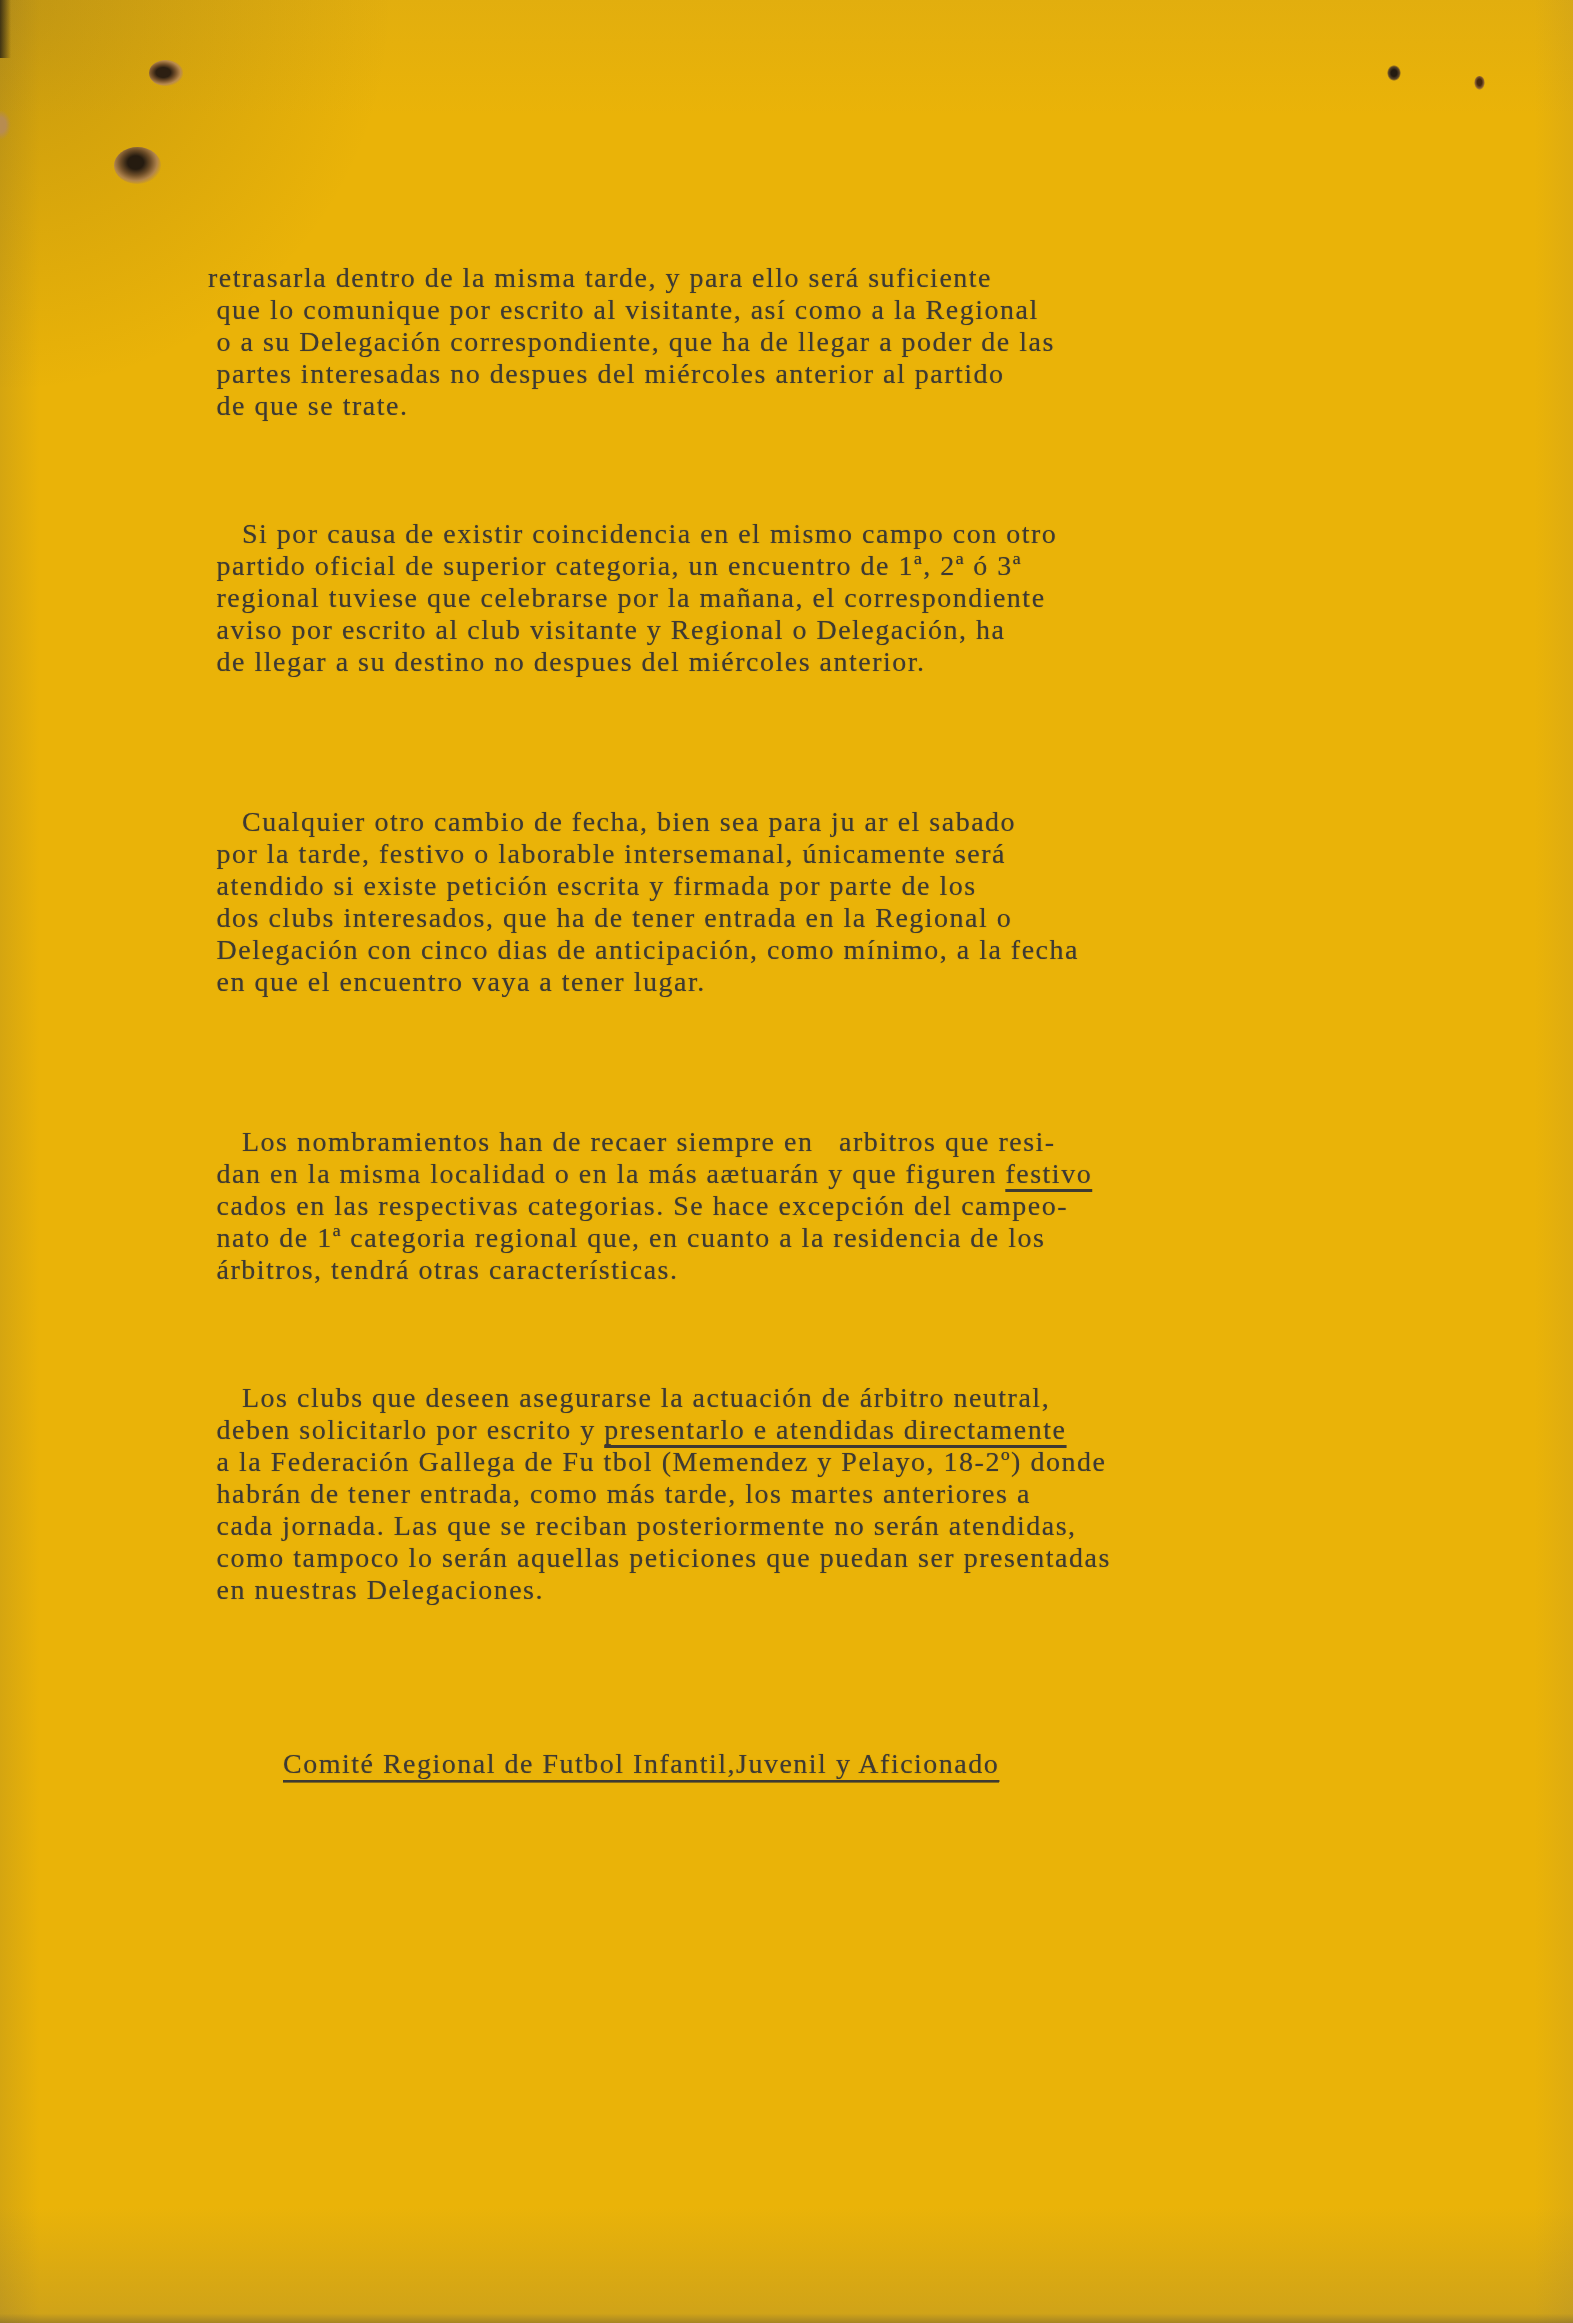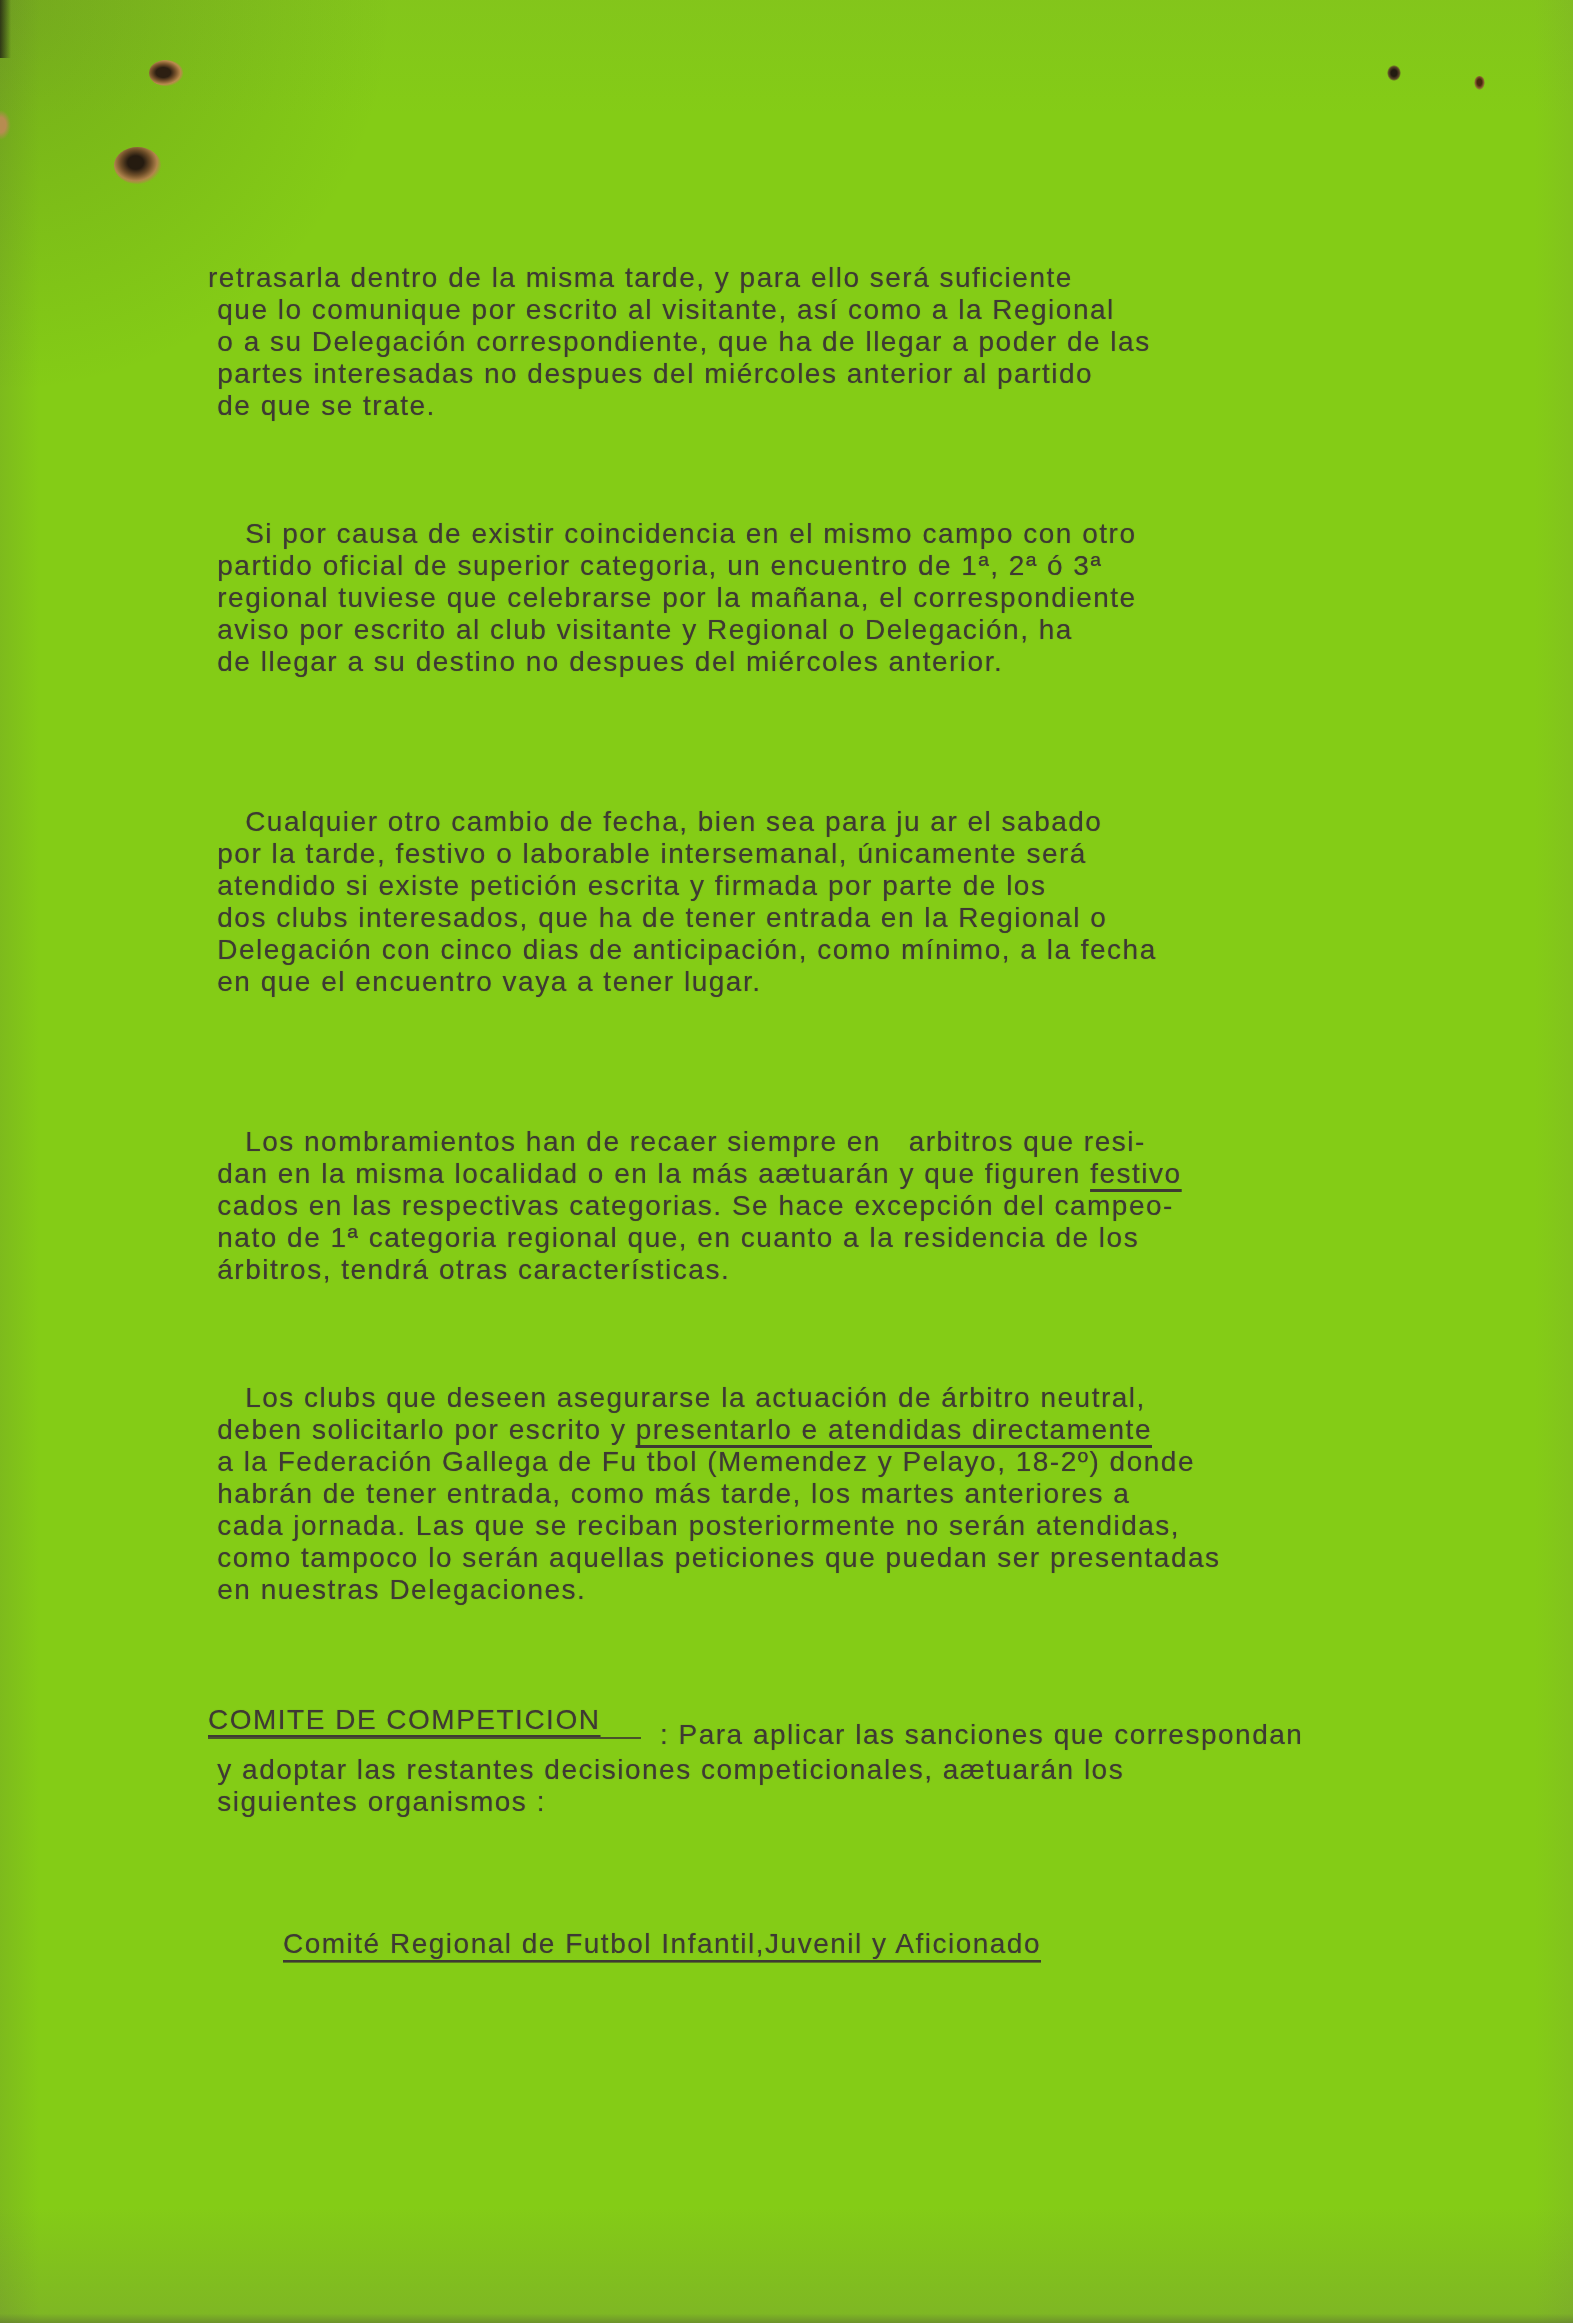--- a/index.html
+++ b/index.html
@@ -7,23 +7,23 @@
     padding: 0;
     width: 1574px;
     height: 2323px;
     background: #b5b1aa;
     overflow: hidden;
   }
   .paper {
     position: relative;
     width: 1574px;
     height: 2323px;
-    background: #84cc16;
+    background: #eab308;
     overflow: hidden;
-    font-family: Liberation Sans, sans-serif;
+    font-family: Liberation Serif, serif;
   }
   
   .paper::before {
     content: "";
     position: absolute;
     inset: 0;
     pointer-events: none;
     background:
       radial-gradient(circle at 0% 0%, rgba(55,50,43,0.20) 0%, rgba(55,50,43,0.0) 14%),
       radial-gradient(ellipse 130% 125% at 52% 46%, rgba(0,0,0,0) 58%, rgba(95,88,76,0.08) 82%, rgba(75,70,60,0.16) 100%),
@@ -146,23 +146,20 @@
  árbitros, tendrá otras características.</span></p>
 
     <p class="para"><span>    Los clubs que deseen asegurarse la actuación de árbitro neutral,
  deben solicitarlo por escrito y </span><span class="u">presentarlo e atendidas directamente</span><span>
  a la Federación Gallega de Fu tbol (Memendez y Pelayo, 18-2º) donde
  habrán de tener entrada, como más tarde, los martes anteriores a
  cada jornada. Las que se reciban posteriormente no serán atendidas,
  como tampoco lo serán aquellas peticiones que puedan ser presentadas
  en nuestras Delegaciones.</span></p>
 
-    <p class="para block-comite"><span class="h-label raise-lg">COMITE DE COMPETICION</span><span>  : Para aplicar las sanciones que correspondan
- y adoptar las restantes decisiones competicionales, aætuarán los
- siguientes organismos :</span></p>
 
     <h3 class="subhead">Comité Regional de Futbol Infantil,Juvenil y Aficionado</h3>
     
 
     
     
 
     
     
 

